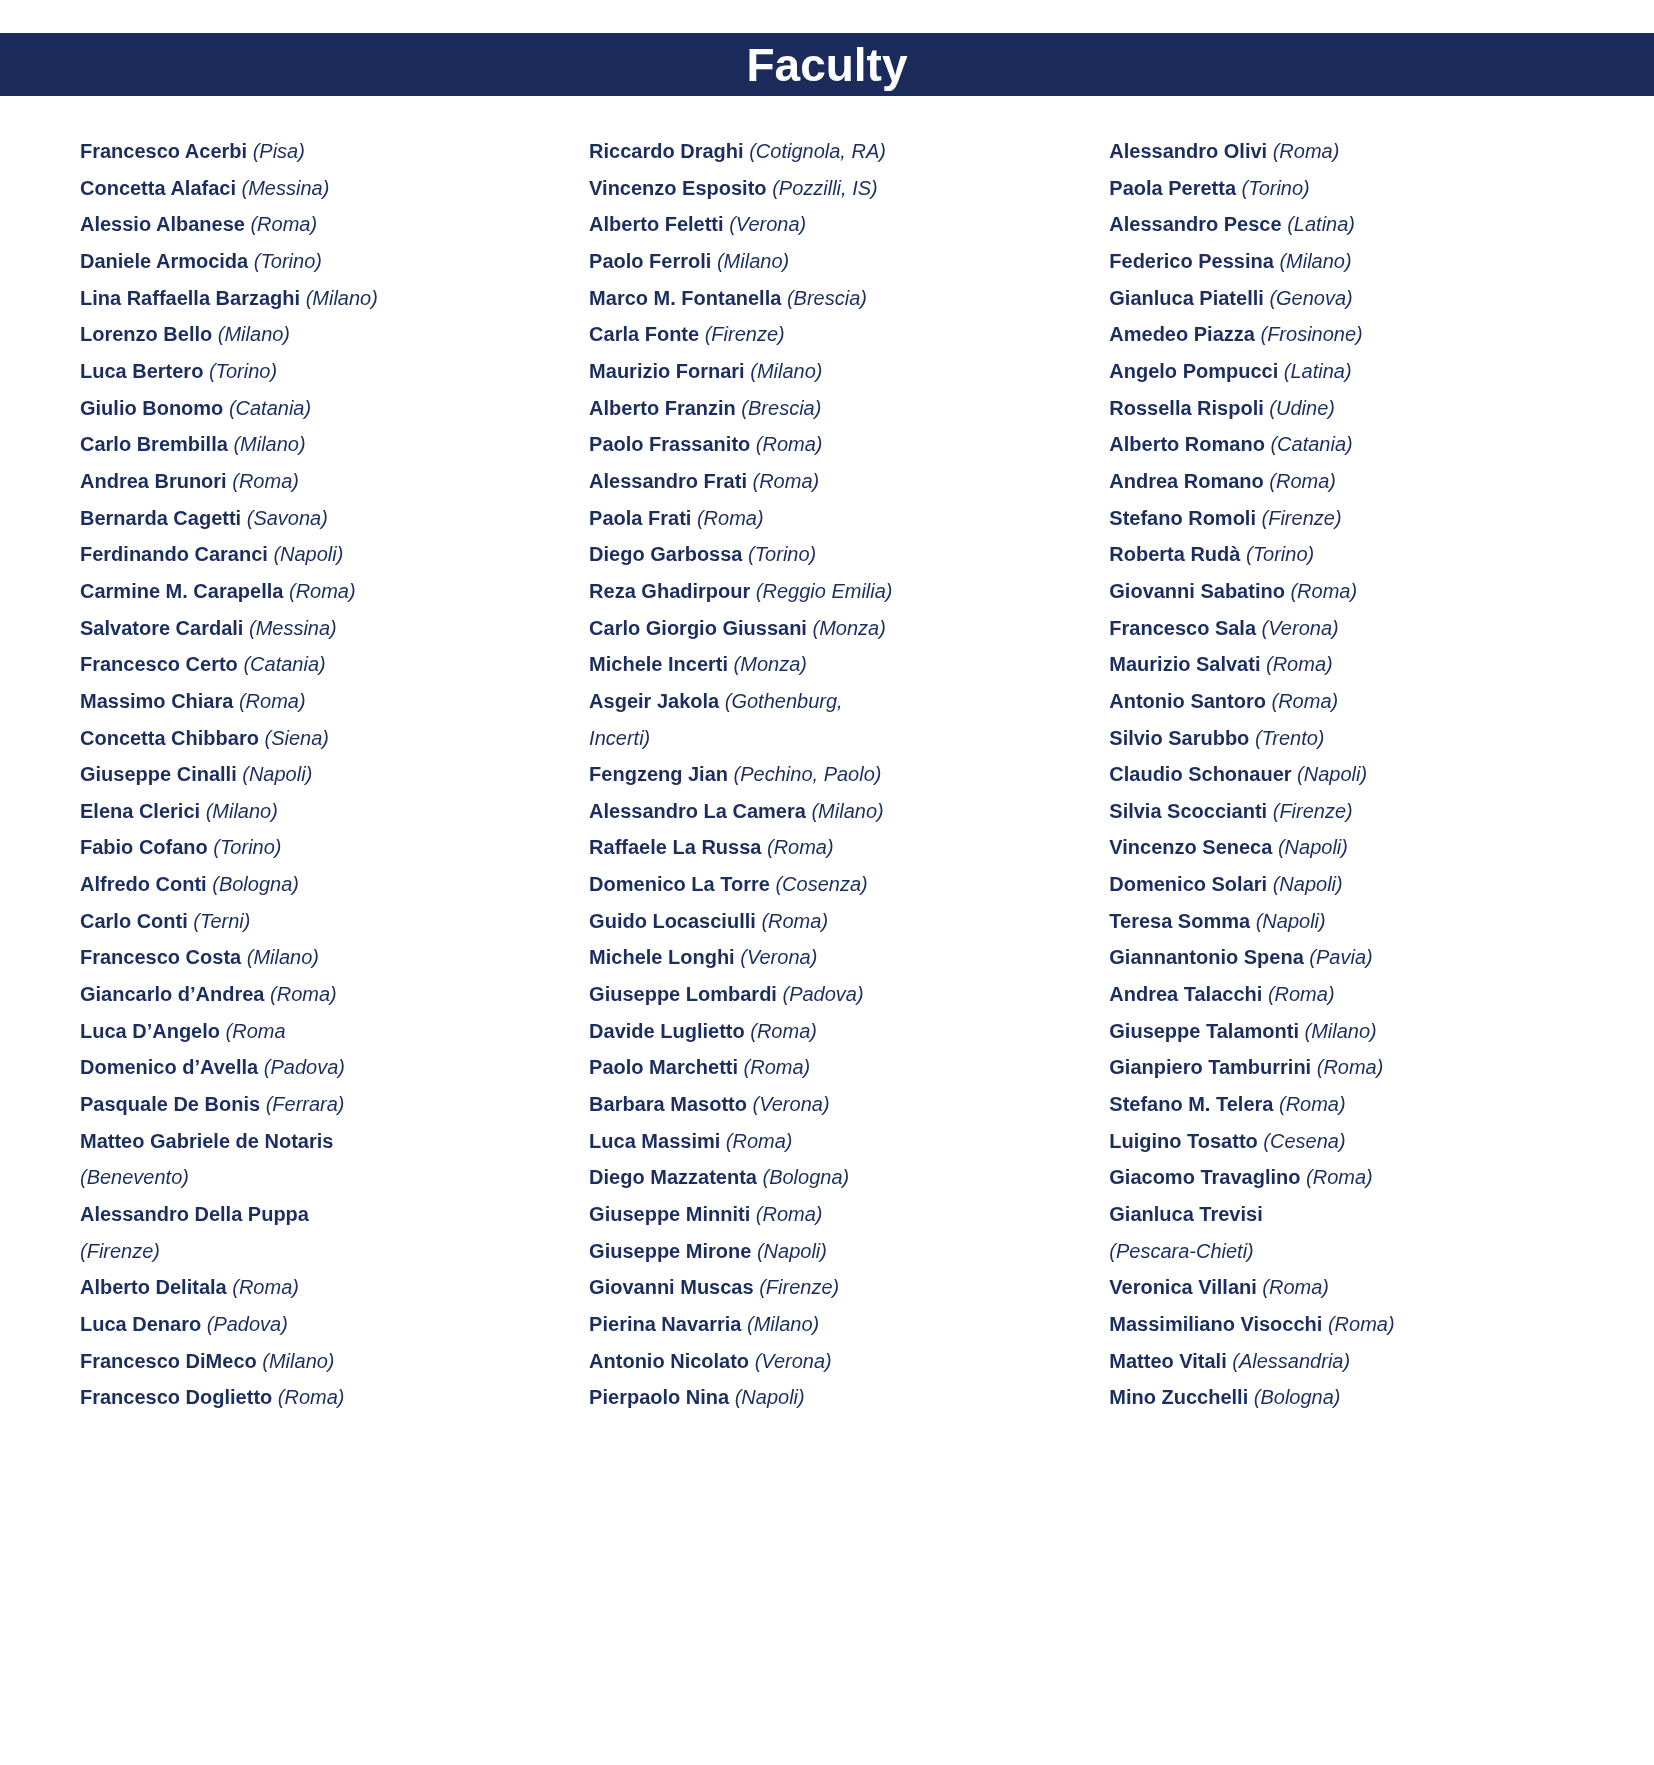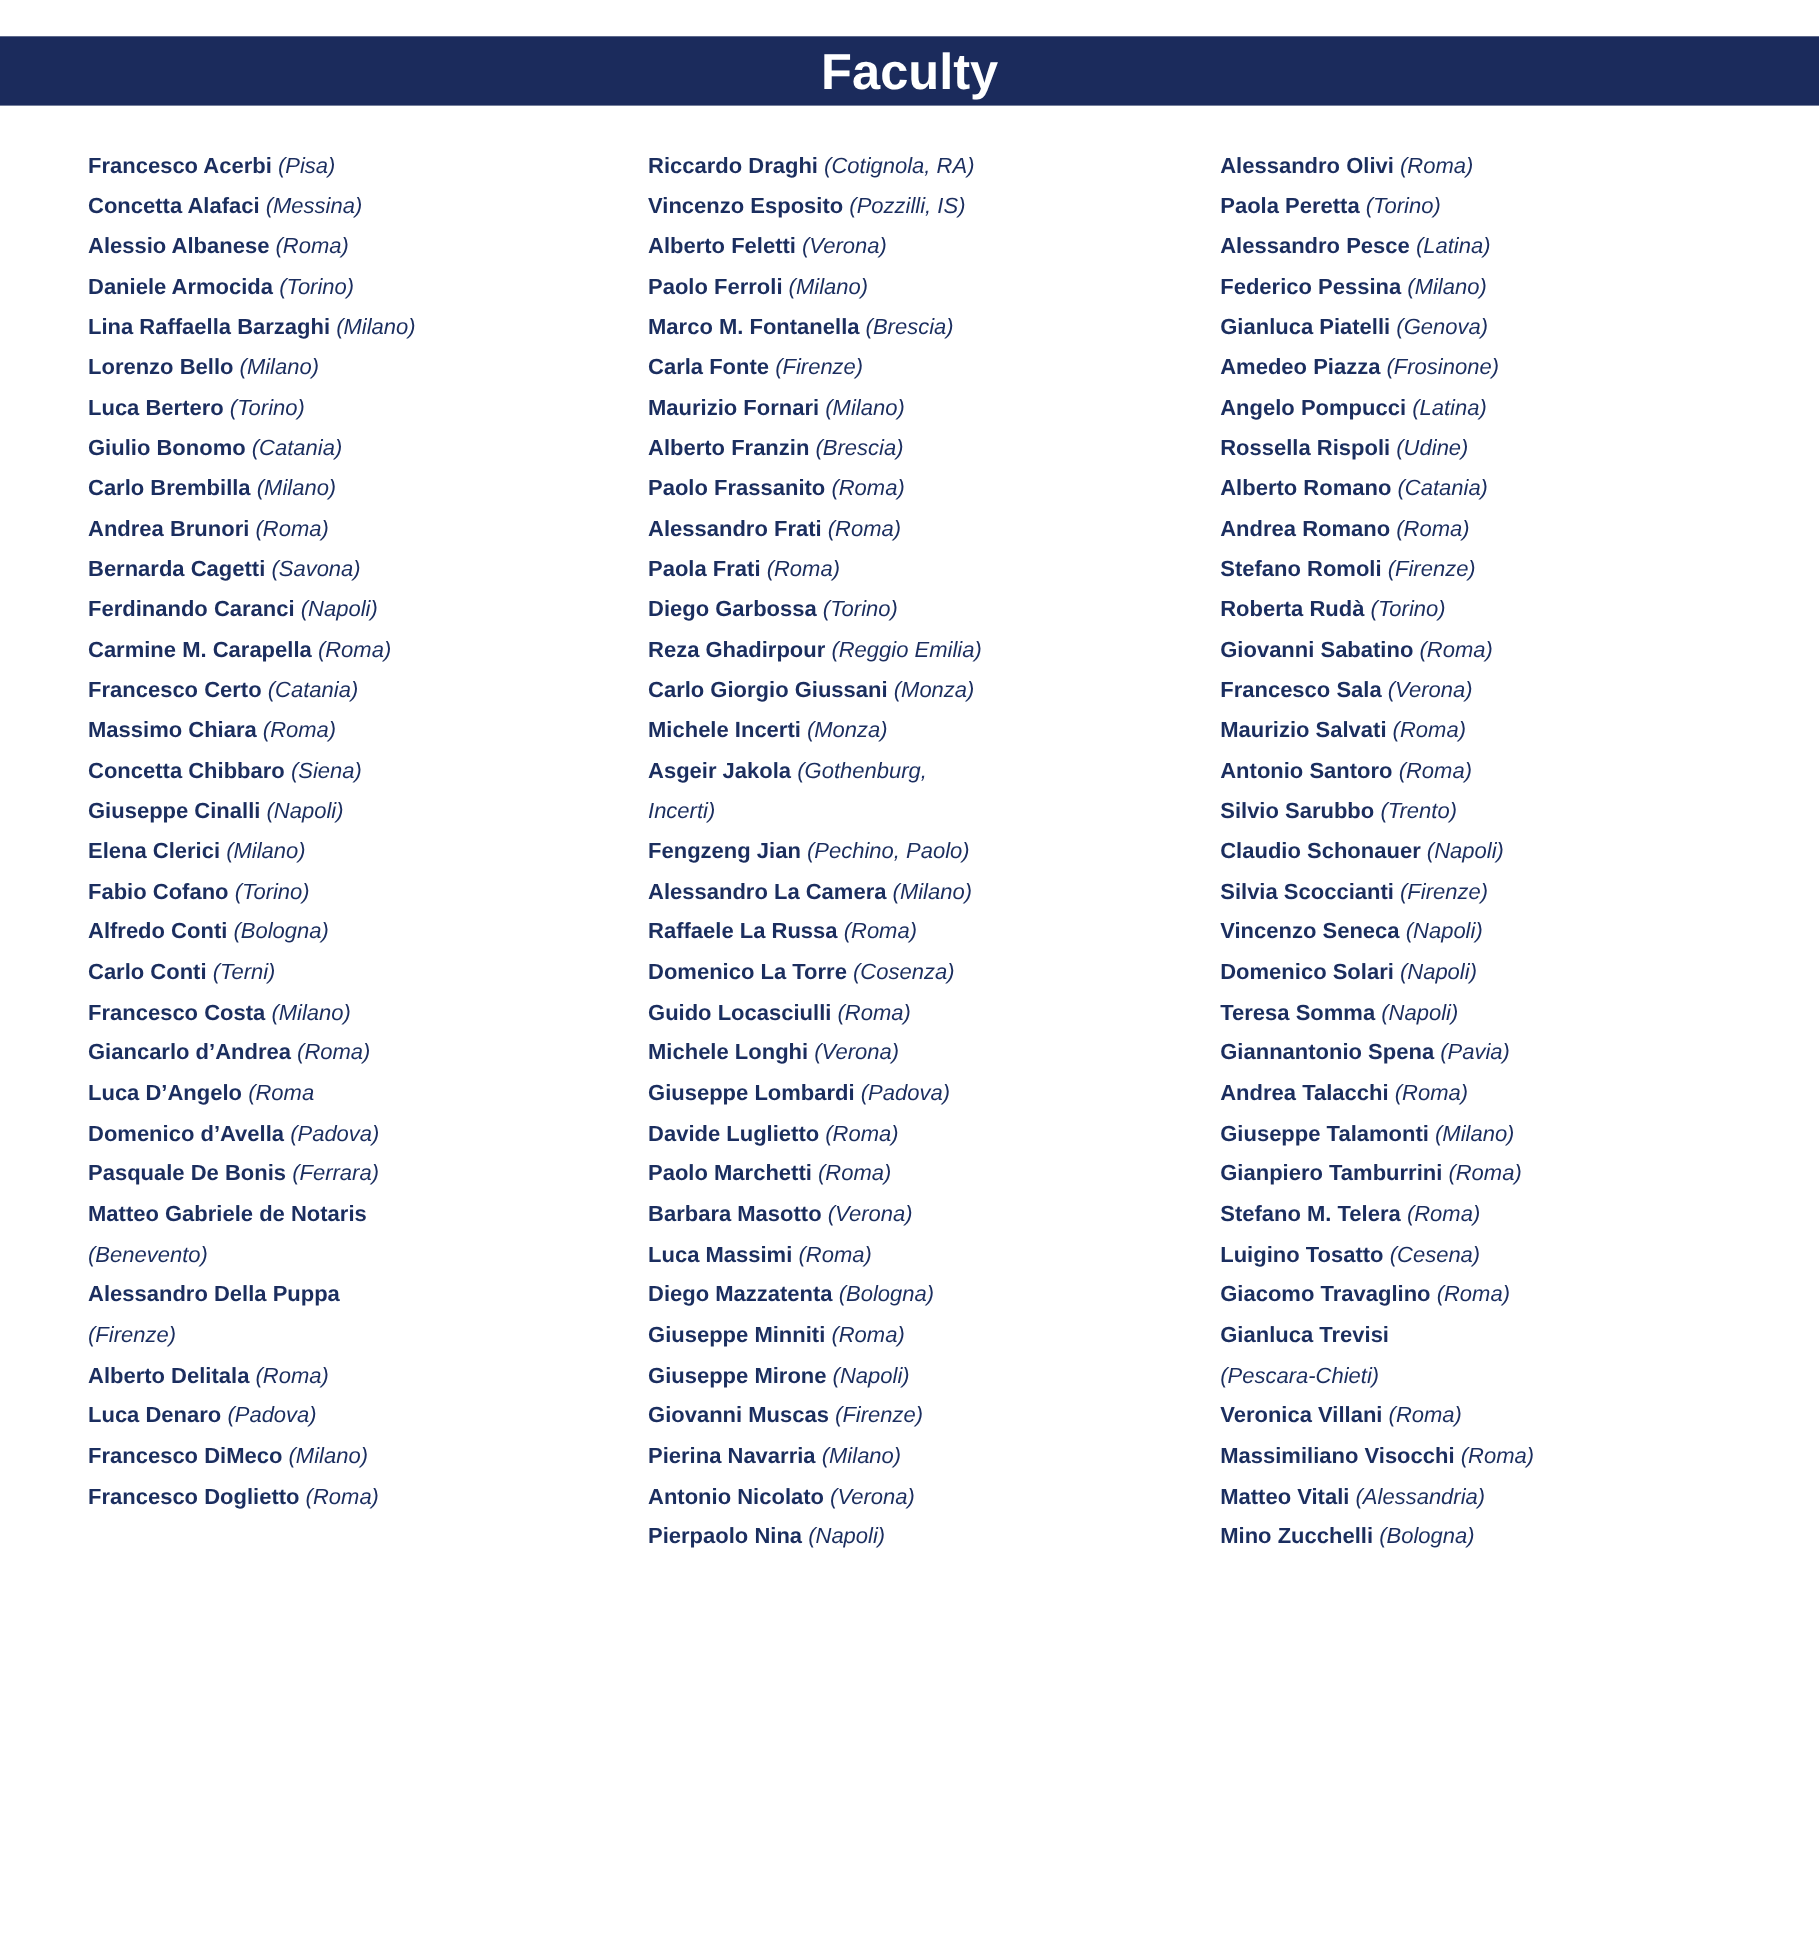--- a/index.html
+++ b/index.html
@@ -68,20 +68,21 @@
         <div class="entry"><span class="nm">Daniele Armocida</span> <span class="ct">(Torino)</span></div>
         <div class="entry"><span class="nm">Lina Raffaella Barzaghi</span> <span class="ct">(Milano)</span></div>
         <div class="entry"><span class="nm">Lorenzo Bello</span> <span class="ct">(Milano)</span></div>
         <div class="entry"><span class="nm">Luca Bertero</span> <span class="ct">(Torino)</span></div>
         <div class="entry"><span class="nm">Giulio Bonomo</span> <span class="ct">(Catania)</span></div>
         <div class="entry"><span class="nm">Carlo Brembilla</span> <span class="ct">(Milano)</span></div>
         <div class="entry"><span class="nm">Andrea Brunori</span> <span class="ct">(Roma)</span></div>
         <div class="entry"><span class="nm">Bernarda Cagetti</span> <span class="ct">(Savona)</span></div>
         <div class="entry"><span class="nm">Ferdinando Caranci</span> <span class="ct">(Napoli)</span></div>
         <div class="entry"><span class="nm">Carmine M. Carapella</span> <span class="ct">(Roma)</span></div>
+        <div class="entry"><span class="nm">Salvatore Cardali</span> <span class="ct">(Messina)</span></div>
         <div class="entry"><span class="nm">Francesco Certo</span> <span class="ct">(Catania)</span></div>
         <div class="entry"><span class="nm">Massimo Chiara</span> <span class="ct">(Roma)</span></div>
         <div class="entry"><span class="nm">Concetta Chibbaro</span> <span class="ct">(Siena)</span></div>
         <div class="entry"><span class="nm">Giuseppe Cinalli</span> <span class="ct">(Napoli)</span></div>
         <div class="entry"><span class="nm">Elena Clerici</span> <span class="ct">(Milano)</span></div>
         <div class="entry"><span class="nm">Fabio Cofano</span> <span class="ct">(Torino)</span></div>
         <div class="entry"><span class="nm">Alfredo Conti</span> <span class="ct">(Bologna)</span></div>
         <div class="entry"><span class="nm">Carlo Conti</span> <span class="ct">(Terni)</span></div>
         <div class="entry"><span class="nm">Francesco Costa</span> <span class="ct">(Milano)</span></div>
         <div class="entry"><span class="nm">Giancarlo d’Andrea</span> <span class="ct">(Roma)</span></div>

